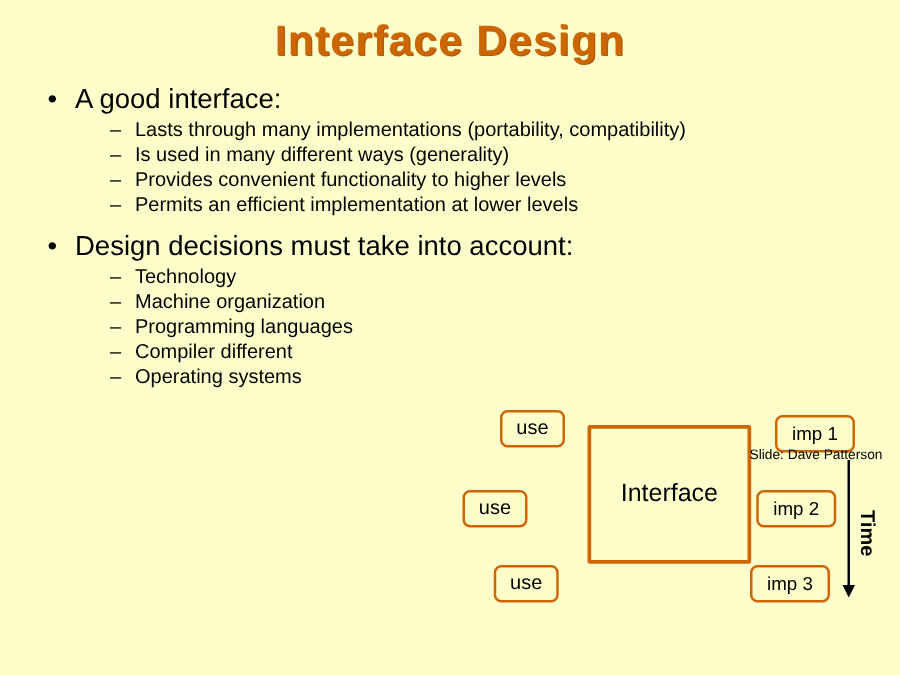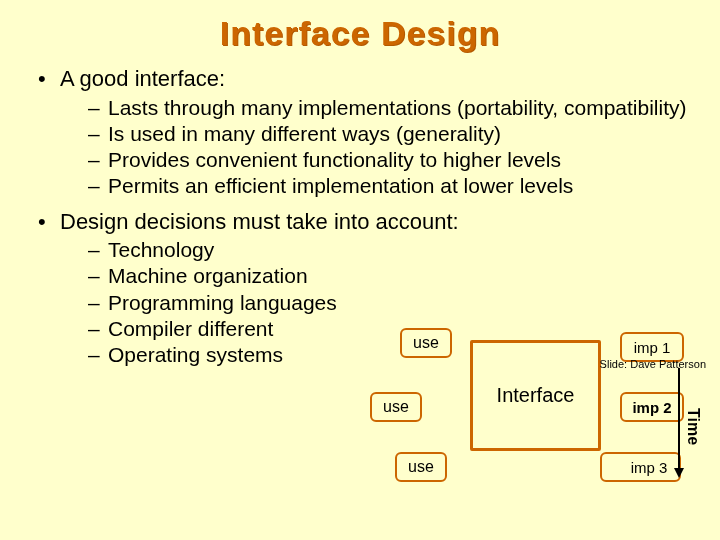--- a/index.html
+++ b/index.html
@@ -47,21 +47,21 @@
   .b1 > li::before {
     content: "•";
     position: absolute;
     left: 0;
     top: 0;
   }
   .b2 {
     margin: 2px 0 8px 0;
     padding: 0 0 0 28px;
     list-style: none;
-    font-size: 21px;
+    font-size: 16px;
   }
   .b2 > li {
     position: relative;
     padding-left: 20px;
     margin-bottom: 0px;
   }
   .b2 > li::before {
     content: "–";
     position: absolute;
     left: 0;
@@ -102,22 +102,22 @@
     width: 60px;
     height: 26px;
     font-size: 15px;
     border-width: 2px;
     border-radius: 6px;
   }
   .use1 { left: 60px; top: 8px; }
   .use2 { left: 30px; top: 72px; }
   .use3 { left: 55px; top: 132px; }
   .imp1 { left: 280px; top: 12px; }
-  .imp2 { left: 280px; top: 72px; font-weight: bold; }
-  .imp3 { left: 260px; top: 132px; padding-left: 17px; }
+  .imp2 { left: 265px; top: 72px; }
+  .imp3 { left: 260px; top: 132px; }
   .time-label {
     position: absolute;
     left: 344px;
     top: 88px;
     font-size: 16px;
     font-weight: bold;
     transform-origin: left top;
     writing-mode: vertical-rl;
   }
   .time-arrow {

